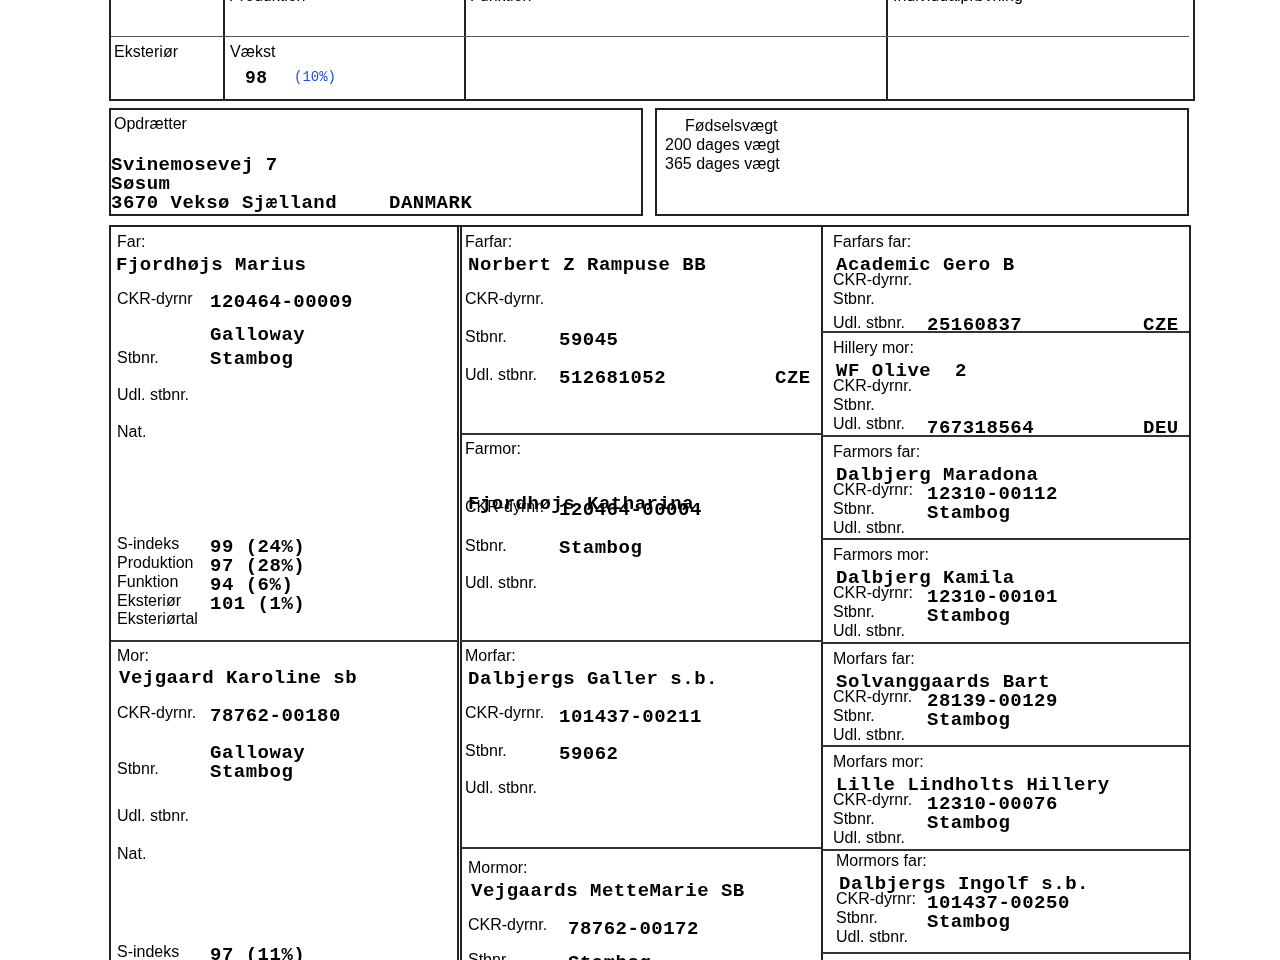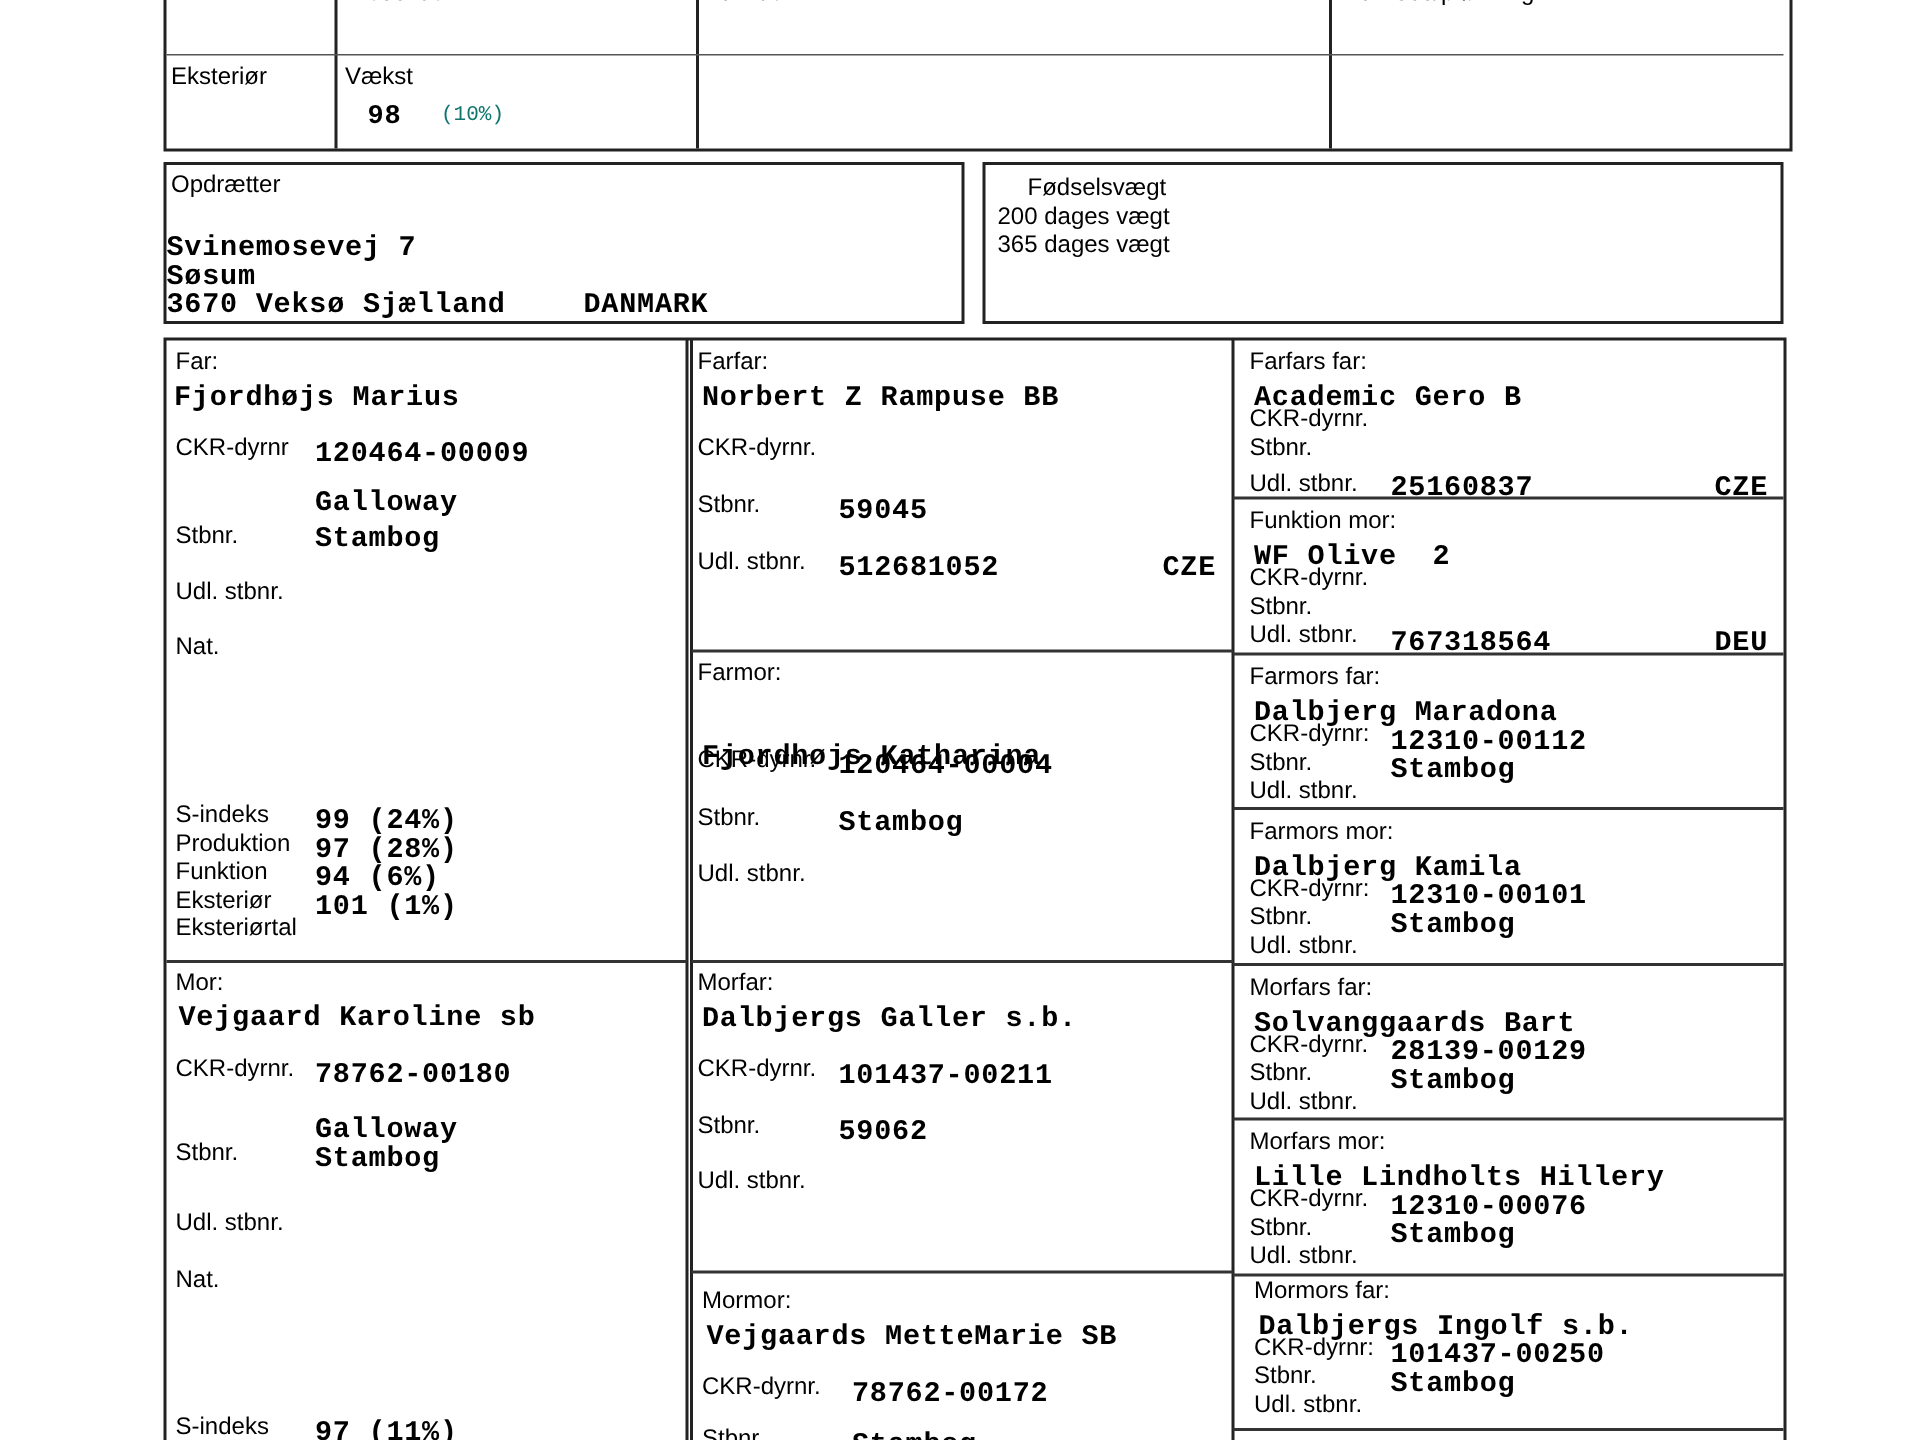--- a/index.html
+++ b/index.html
@@ -1,19 +1,19 @@
 <!DOCTYPE html>
 <html><head>
 <meta charset="utf-8">
 <style>
   html, body { margin:0; padding:0; background:#fff; }
   body { width:1280px; height:960px; position:relative; overflow:hidden; color:#000; }
   .sans { font-family:"Liberation Sans", sans-serif; font-size:16px; }
   .mono { font-family:"Liberation Mono", monospace; font-weight:bold; font-size:19px; letter-spacing:0.5px; }
-  .monoL { font-family:"Liberation Mono", monospace; font-size:14px; color:#0f766e; }
+  .monoL { font-family:"Liberation Mono", monospace; font-size:14px; color:#1d4ed8; }
   .abs { position:absolute; white-space:nowrap; }
   .box { position:absolute; border:2px solid #222; box-sizing:border-box; }
   .hline { position:absolute; height:2px; background:#333; }
   .vline { position:absolute; width:2px; background:#222; }
   .thin { position:absolute; height:1px; background:#555; }
 </style>
 </head>
 <body>
 
 <div>
@@ -140,21 +140,21 @@
   <span class="abs sans" style="left:833px; top:233px;">Farfars far:</span>
   <span class="abs mono" style="left:836px; top:254px;">Academic Gero B</span>
   <span class="abs sans" style="left:833px; top:271px;">CKR-dyrnr.</span>
   <span class="abs sans" style="left:833px; top:290px;">Stbnr.</span>
   <span class="abs sans" style="left:833px; top:314px;">Udl. stbnr.</span>
   <span class="abs mono" style="left:927px; top:314px;">25160837</span>
   <span class="abs mono" style="left:1143px; top:314px;">CZE</span>
 </div>
 
 <div>
-  <span class="abs sans" style="left:833px; top:339px;">Funktion mor:</span>
+  <span class="abs sans" style="left:833px; top:339px;">Hillery mor:</span>
   <span class="abs mono" style="left:836px; top:360px; white-space:pre;">WF Olive  2</span>
   <span class="abs sans" style="left:833px; top:377px;">CKR-dyrnr.</span>
   <span class="abs sans" style="left:833px; top:396px;">Stbnr.</span>
   <span class="abs sans" style="left:833px; top:415px;">Udl. stbnr.</span>
   <span class="abs mono" style="left:927px; top:417px;">767318564</span>
   <span class="abs mono" style="left:1143px; top:417px;">DEU</span>
 </div>
 
 <div>
   <span class="abs sans" style="left:833px; top:443px;">Farmors far:</span>

